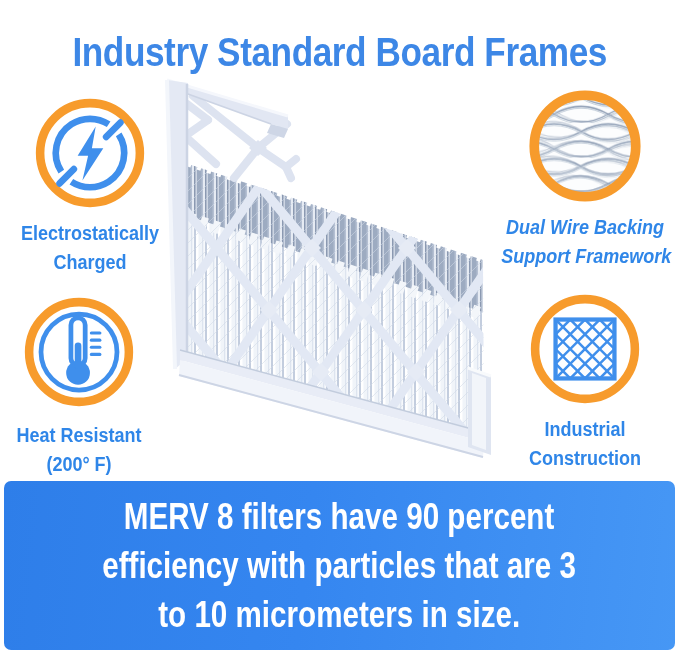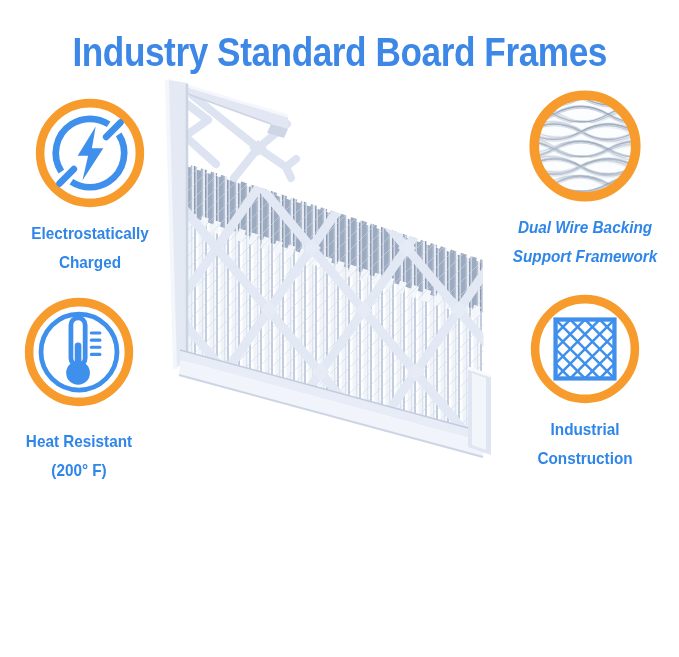--- a/index.html
+++ b/index.html
@@ -8,26 +8,26 @@
 
   
   .title{position:absolute;top:0;left:0;width:679px;text-align:center;
          font-size:40px;line-height:50px;font-weight:700;color:#3d87e6;}
   .title .cx{display:inline-block;transform:scaleX(.88);transform-origin:50% 50%;
              letter-spacing:-.5px;white-space:nowrap;}
 
   
   .feature{position:absolute;text-align:center;}
   .ring-wrap{display:block;margin:0 auto;}
-  .flabel{margin-top:5px;font-weight:700;color:#2f86e8;font-size:17px;line-height:29px;}
+  .flabel{margin-top:5px;font-weight:700;color:#2f86e8;font-size:20px;line-height:29px;}
   .flabel .ln{display:block;white-space:nowrap;transform:scaleX(.9);transform-origin:50% 50%;}
   .f-tl{left:2px;top:96px;width:176px;}
   .f-tr{left:492px;top:88px;width:186px;font-style:italic;}
   .f-bl{left:0px;top:295px;width:158px;}
-  .f-bl .flabel{margin-top:14px;}
+  .f-bl .flabel{margin-top:8px;}
   .f-br{left:494px;top:292px;width:182px;}
   .f-br .flabel{}
 
   
   .product{position:absolute;left:150px;top:60px;width:360px;height:420px;}
 
   
   .banner{position:absolute;left:4px;top:481px;width:671px;height:169px;border-radius:7px;
           background:linear-gradient(96deg,#2e7ee9 0%,#3586f0 45%,#4697f5 100%);
           display:flex;flex-direction:column;justify-content:center;align-items:center;}
@@ -202,14 +202,19 @@
       <path d="M30,290 L333,372" stroke="#c2ccdd" stroke-width="1.5" fill="none"></path>
       <polygon points="30,300 334,382 333,398 29,316" fill="#f1f4fa"></polygon>
       <path d="M29,315 L333,397" stroke="#cdd5e5" stroke-width="2" fill="none"></path>
 
       <polygon points="318,308 341,316 341,395 318,387" fill="#dfe5f1"></polygon>
       <polygon points="322,313 336,318 336,390 322,385" fill="#f2f5fa"></polygon>
       <path d="M318,308 L341,316" stroke="#f8fafc" stroke-width="3" fill="none"></path>
     </svg>
   </div>
 
+  <div class="banner">
+    <span class="bln">MERV 8 filters have 90 percent</span>
+    <span class="bln">efficiency with particles that are 3</span>
+    <span class="bln">to 10 micrometers in size.</span>
+  </div>
 
 </div>
 
 </body></html>

